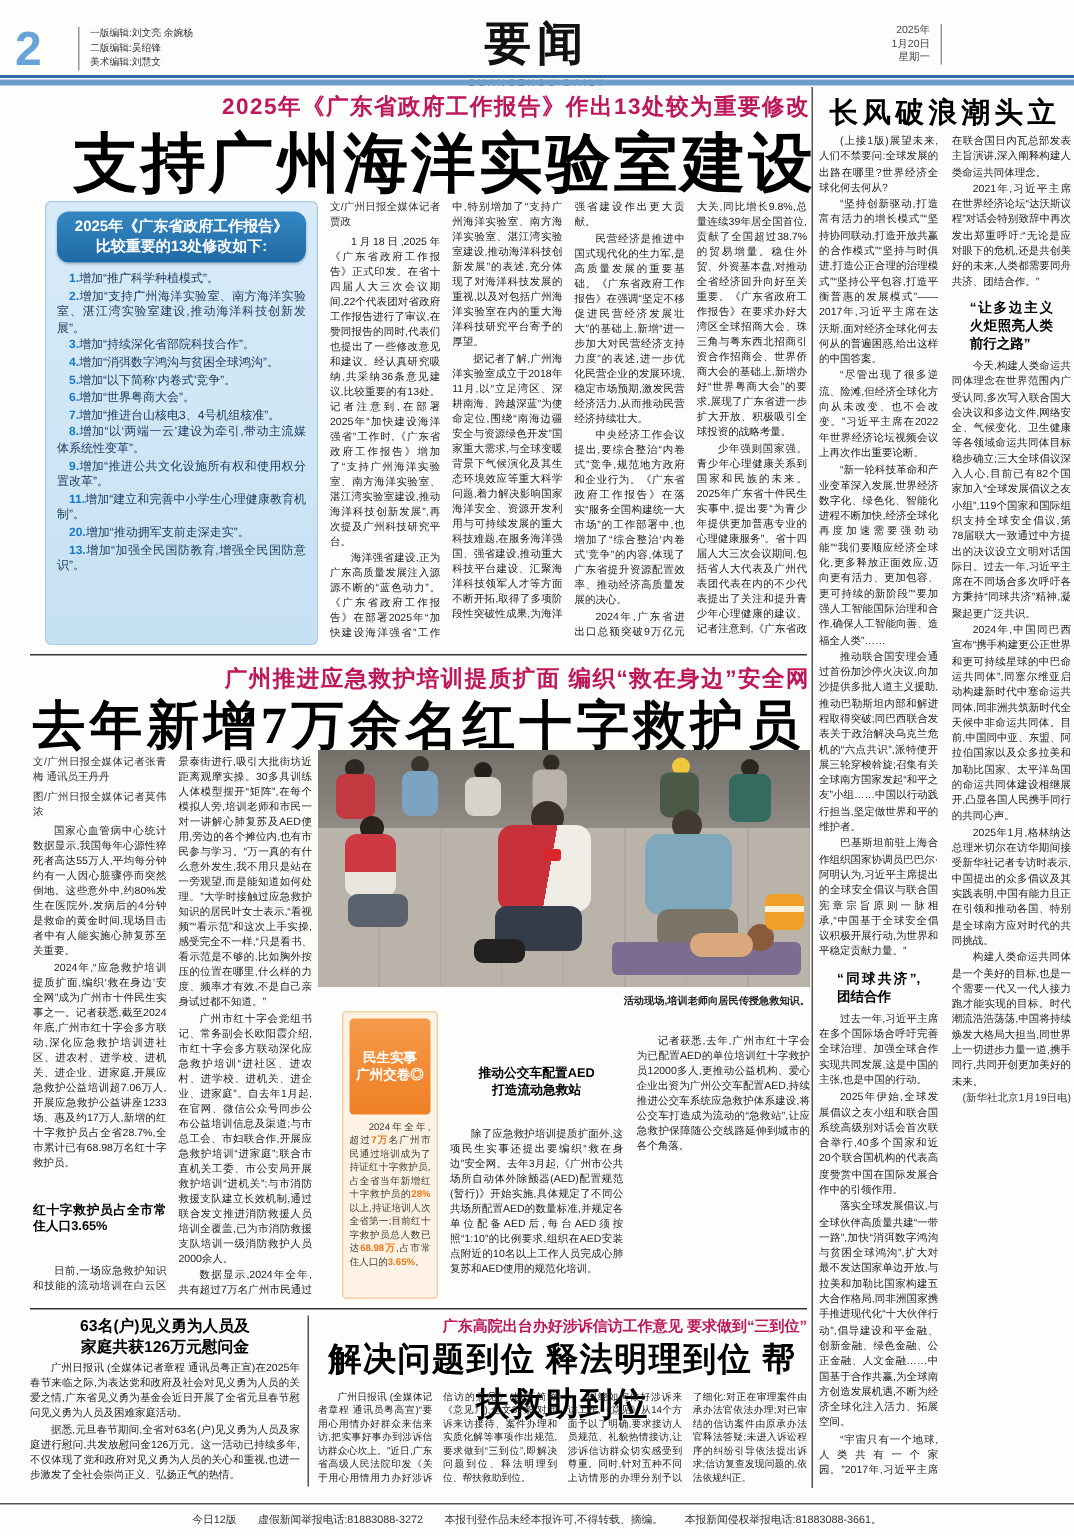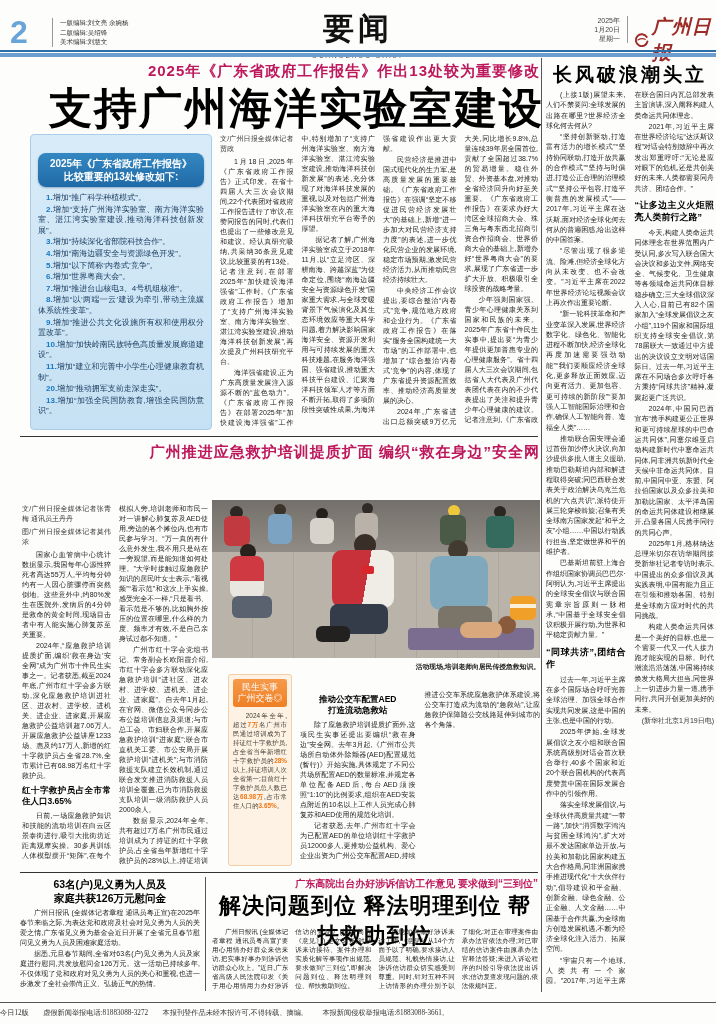--- a/index.html
+++ b/index.html
@@ -23,66 +23,66 @@
   .rule-double{position:absolute;left:0;top:50px;width:716px;}
   .rule-double .r1{height:2px;background:#2e6ea8;}
   .rule-double .r2{height:4px;background:#6d9dcd;margin-top:1px;}
   
   .hline{position:absolute;height:1px;background:#333;}
   .vline{position:absolute;width:1px;background:#555;}
   .kicker{position:absolute;text-align:right;font-weight:bold;color:#be185d;}
   .bodytext{font-size:7px;line-height:10px;text-align:justify;color:#1c1c1c;overflow:hidden;column-fill:auto;}
   .bodytext p{margin:0 0 1px;text-indent:2em;}
   .bodytext p.byline{text-indent:0;color:#333;margin-bottom:3px;}
-  .bodytext h4{font-size:8.5px;line-height:11px;margin:4px 0;text-indent:0;color:#000;}
+  .bodytext h4{font-size:8.5px;line-height:11px;margin:20px 0;text-indent:0;color:#000;}
   .credit{text-align:right;color:#333;text-indent:0 !important;}
   
   .main-kicker{left:20px;top:62px;width:520px;font-size:15px;letter-spacing:1px;}
   .main-headline{position:absolute;left:14px;top:80px;width:530px;text-align:right;
     font-size:43px;font-weight:900;letter-spacing:2px;color:#000;font-family:"Liberation Serif",serif;}
   .bluebox{position:absolute;left:30px;top:134px;width:182px;height:296px;
     background:linear-gradient(180deg,#d8ebf8 0%,#c6e1f3 100%);
-    border:1px solid #a9cde8;border-radius:4px;box-sizing:border-box;padding:18px 7px;}
+    border:1px solid #a9cde8;border-radius:4px;box-sizing:border-box;padding:6px 7px;}
   .bluebox-head{background:linear-gradient(180deg,#3487c2,#1f6aa6);color:#fff;font-weight:bold;
     font-size:10px;line-height:13px;text-align:center;border-radius:8px;padding:4px 4px;margin-bottom:6px;
     box-shadow:0 1px 2px rgba(20,60,100,.35);}
   .bluebox-item{font-size:8px;line-height:10.6px;color:#17395e;text-align:justify;text-indent:1em;margin:0 0 1px;}
   .bluebox-item .num{color:#1479c8;font-weight:bold;}
   .main-body{position:absolute;left:220px;top:134px;width:318px;height:296px;column-count:4;column-gap:8px;}
   
   .rescue-kicker{left:20px;top:443px;width:520px;font-size:15px;letter-spacing:1px;}
   .rescue-headline{position:absolute;left:14px;top:460px;width:530px;text-align:center;
     font-size:35px;font-weight:900;letter-spacing:3px;color:#000;font-family:"Liberation Serif",serif;}
   .rescue-left{position:absolute;left:22px;top:504px;width:186px;height:364px;column-count:2;column-gap:8px;}
   .photo{position:absolute;left:212px;top:500px;width:328px;height:158px;overflow:hidden;
     background:linear-gradient(180deg,#9b968e 0%,#b5b0a7 45%,#cfcac1 100%);}
   .photo .blob{position:absolute;border-radius:50%;}
   .photo .rect{position:absolute;}
   .photo-caption{position:absolute;left:212px;top:662px;width:328px;text-align:right;font-size:6.8px;font-weight:bold;color:#222;}
   .statbox{position:absolute;left:228px;top:674px;width:64px;height:192px;background:#fdf2e4;
     border:1px solid #f2cfa4;border-radius:3px;box-sizing:border-box;padding:4px;}
   .statbox .logo{background:linear-gradient(180deg,#f59a4a,#ef7f24);border-radius:3px;color:#fff;
-    font-weight:400;text-align:center;font-size:9px;line-height:11px;padding:3px 2px;margin-bottom:4px;}
+    font-weight:700;text-align:center;font-size:9px;line-height:11px;padding:21px 2px;margin-bottom:4px;}
   .statbox .txt{font-size:6.4px;line-height:9px;text-align:justify;color:#413a33;text-indent:2em;}
   .statbox .hl{color:#ee7615;font-weight:bold;}
   .rescue-bottom{position:absolute;left:300px;top:690px;width:240px;height:176px;column-count:2;column-gap:9px;}
   .rescue-bottom h4{text-align:center;}
   
   .bl-title{position:absolute;left:20px;top:878px;width:180px;text-align:center;font-size:10.5px;line-height:13.5px;font-weight:900;color:#000;}
   .bl-body{position:absolute;left:20px;top:908px;width:180px;height:84px;}
   .bm-kicker{left:212px;top:877px;width:326px;font-size:10px;}
   .bm-headline{position:absolute;left:212px;top:891px;width:326px;text-align:center;font-size:22px;font-weight:900;letter-spacing:1px;color:#000;font-family:"Liberation Serif",serif;}
   .bm-body{position:absolute;left:212px;top:927px;width:326px;height:64px;column-count:4;column-gap:7px;font-size:6.5px;line-height:9px;}
   
   .rc-title{position:absolute;left:546px;top:62px;width:168px;text-align:center;font-size:19px;font-weight:900;letter-spacing:3px;color:#000;font-family:"Liberation Serif",serif;}
   .rc-body{position:absolute;left:546px;top:90px;width:168px;height:900px;column-count:2;column-gap:9px;font-size:7px;line-height:10.3px;}
-  .rc-body h4{font-size:9px;line-height:12px;margin:5px 0;}
+  .rc-body h4{font-size:9px;line-height:12px;margin:5px 12px;}
   
   .footer-rule{position:absolute;left:0;top:1002px;width:716px;height:1px;background:#555;}
-  .footer-text{position:absolute;left:0;top:1008px;width:716px;text-align:left;font-size:7.2px;color:#333;font-family:Liberation Serif, serif;}
+  .footer-text{position:absolute;left:0;top:1008px;width:716px;text-align:center;font-size:7.2px;color:#333;}
 </style>
 </head>
 <body>
 
 <div class="page">
 
   <div class="hdr-pagenum">2</div>
   <div class="hdr-editors">
     <div>一版编辑:刘文亮 余婉杨</div>
     <div>二版编辑:吴绍锋</div>
@@ -93,70 +93,63 @@
     <div class="hdr-sub">
       <span class="ln"></span>
       <span class="t">GUANGZHOU DAILY</span>
       <span class="ln"></span>
     </div>
   </div>
   <div class="hdr-date">
     <div>2025年</div>
     <div>1月20日</div>
     <div>星期一</div>
-  </div>
-  <div class="hdr-logo">
-    <svg class="mark" viewBox="0 0 24 24">
-      <path d="M20 8 A8 8 0 1 0 21 14" fill="none" stroke="#9c2a26" stroke-width="2.6" stroke-linecap="round"></path>
-      <path d="M8 12 Q13 9 18 11" fill="none" stroke="#9c2a26" stroke-width="1.6" stroke-linecap="round"></path>
-    </svg>
-    <span class="word">广州日报</span>
   </div>
   <div class="rule-double">
     <div class="r1"></div>
       <div class="r2"></div>
   </div>
 
   <div class="kicker main-kicker">2025年《广东省政府工作报告》作出13处较为重要修改</div>
   <div class="main-headline">支持广州海洋实验室建设</div>
 
   <div class="bluebox">
     <div class="bluebox-head">
       <div>2025年《广东省政府工作报告》</div>
       <div>比较重要的13处修改如下:</div>
     </div>
     <div class="bluebox-item"><span class="num">1.</span><span>增加“推广科学种植模式”。</span></div>
     <div class="bluebox-item"><span class="num">2.</span><span>增加“支持广州海洋实验室、南方海洋实验室、湛江湾实验室建设,推动海洋科技创新发展”。</span></div>
     <div class="bluebox-item"><span class="num">3.</span><span>增加“持续深化省部院科技合作”。</span></div>
-    <div class="bluebox-item"><span class="num">4.</span><span>增加“南海边疆安全与资源绿色开发”。</span></div>
+    <div class="bluebox-item"><span class="num">4.</span><span>增加“消弭数字鸿沟与贫困全球鸿沟”。</span></div>
     <div class="bluebox-item"><span class="num">5.</span><span>增加“以下简称‘内卷式’竞争”。</span></div>
     <div class="bluebox-item"><span class="num">6.</span><span>增加“世界粤商大会”。</span></div>
     <div class="bluebox-item"><span class="num">7.</span><span>增加“推进台山核电3、4号机组核准”。</span></div>
     <div class="bluebox-item"><span class="num">8.</span><span>增加“以‘两端一云’建设为牵引,带动主流媒体系统性变革”。</span></div>
     <div class="bluebox-item"><span class="num">9.</span><span>增加“推进公共文化设施所有权和使用权分置改革”。</span></div>
-    <div class="bluebox-item"><span class="num">10.</span><span>增加“加快岭南民族特色高质量发展廊道建设”。</span></div>
     <div class="bluebox-item"><span class="num">11.</span><span>增加“建立和完善中小学生心理健康教育机制”。</span></div>
     <div class="bluebox-item"><span class="num">20.</span><span>增加“推动拥军支前走深走实”。</span></div>
     <div class="bluebox-item"><span class="num">13.</span><span>增加“加强全民国防教育,增强全民国防意识”。</span></div>
   </div>
 
   <div class="main-body bodytext">
     <p class="byline">文/广州日报全媒体记者贾政</p>
     <p>1月18日,2025年《广东省政府工作报告》正式印发。在省十四届人大三次会议期间,22个代表团对省政府工作报告进行了审议,在赞同报告的同时,代表们也提出了一些修改意见和建议。经认真研究吸纳,共采纳36条意见建议,比较重要的有13处。记者注意到,在部署2025年“加快建设海洋强省”工作时,《广东省政府工作报告》增加了“支持广州海洋实验室、南方海洋实验室、湛江湾实验室建设,推动海洋科技创新发展”,再次提及广州科技研究平台。</p>
     <p>海洋强省建设,正为广东高质量发展注入源源不断的“蓝色动力”。《广东省政府工作报告》在部署2025年“加快建设海洋强省”工作中,特别增加了“支持广州海洋实验室、南方海洋实验室、湛江湾实验室建设,推动海洋科技创新发展”的表述,充分体现了对海洋科技发展的重视,以及对包括广州海洋实验室在内的重大海洋科技研究平台寄予的厚望。</p>
     <p>据记者了解,广州海洋实验室成立于2018年11月,以“立足湾区、深耕南海、跨越深蓝”为使命定位,围绕“南海边疆安全与资源绿色开发”国家重大需求,与全球变暖背景下气候演化及其生态环境效应等重大科学问题,着力解决影响国家海洋安全、资源开发利用与可持续发展的重大科技难题,在服务海洋强国、强省建设,推动重大科技平台建设、汇聚海洋科技领军人才等方面不断开拓,取得了多项阶段性突破性成果,为海洋强省建设作出更大贡献。</p>
     <p>民营经济是推进中国式现代化的生力军,是高质量发展的重要基础。《广东省政府工作报告》在强调“坚定不移促进民营经济发展壮大”的基础上,新增“进一步加大对民营经济支持力度”的表述,进一步优化民营企业的发展环境,稳定市场预期,激发民营经济活力,从而推动民营经济持续壮大。</p>
     <p>中央经济工作会议提出,要综合整治“内卷式”竞争,规范地方政府和企业行为。《广东省政府工作报告》在落实“服务全国构建统一大市场”的工作部署中,也增加了“综合整治‘内卷式’竞争”的内容,体现了广东省提升资源配置效率、推动经济高质量发展的决心。</p>
     <p>2024年,广东省进出口总额突破9万亿元大关,同比增长9.8%,总量连续39年居全国首位,贡献了全国超过38.7%的贸易增量。稳住外贸、外资基本盘,对推动全省经济回升向好至关重要。《广东省政府工作报告》在要求办好大湾区全球招商大会、珠三角与粤东西北招商引资合作招商会、世界侨商大会的基础上,新增办好“世界粤商大会”的要求,展现了广东省进一步扩大开放、积极吸引全球投资的战略考量。</p>
     <p>少年强则国家强。青少年心理健康关系到国家和民族的未来。2025年广东省十件民生实事中,提出要“为青少年提供更加普惠专业的心理健康服务”。省十四届人大三次会议期间,包括省人大代表及广州代表团代表在内的不少代表提出了关注和提升青少年心理健康的建议。记者注意到,《广东省政府工作报告》在实施健康优先发展战略的部署中,增加“建立和完善中小学生心理健康教育机制”的内容,将为青少年的健康成长提供有力保障。</p>
   </div>
 
   <div class="hline" style="left:20px;top:436px;width:518px;"></div>
 
   <div class="kicker rescue-kicker">广州推进应急救护培训提质扩面 编织“救在身边”安全网</div>
+  <div class="rescue-headline">去年新增7万余名红十字救护员</div>
 
   <div class="rescue-left bodytext">
     <p class="byline">文/广州日报全媒体记者张青梅 通讯员王丹丹</p>
     <p class="byline">图/广州日报全媒体记者莫伟浓</p>
     <p>国家心血管病中心统计数据显示,我国每年心源性猝死者高达55万人,平均每分钟约有一人因心脏骤停而突然倒地。这些意外中,约80%发生在医院外,发病后的4分钟是救命的黄金时间,现场目击者中有人能实施心肺复苏至关重要。</p>
     <p>2024年,“应急救护培训提质扩面,编织‘救在身边’安全网”成为广州市十件民生实事之一。记者获悉,截至2024年底,广州市红十字会多方联动,深化应急救护培训进社区、进农村、进学校、进机关、进企业、进家庭,开展应急救护公益培训超7.06万人,开展应急救护公益讲座1233场、惠及约17万人,新增的红十字救护员占全省28.7%,全市累计已有68.98万名红十字救护员。</p>
     <h4>红十字救护员占全市常住人口3.65%</h4>
     <p>日前,一场应急救护知识和技能的流动培训在白云区景泰街进行,吸引大批街坊近距离观摩实操。30多具训练人体模型摆开“矩阵”,在每个模拟人旁,培训老师和市民一对一讲解心肺复苏及AED使用,旁边的各个摊位内,也有市民参与学习。“万一真的有什么意外发生,我不用只是站在一旁观望,而是能知道如何处理。”大学时接触过应急救护知识的居民叶女士表示,“看视频”“看示范”和这次上手实操,感受完全不一样,“只是看书、看示范是不够的,比如胸外按压的位置在哪里,什么样的力度、频率才有效,不是自己亲身试过都不知道。”</p>
     <p>广州市红十字会党组书记、常务副会长欧阳霞介绍,市红十字会多方联动深化应急救护培训“进社区、进农村、进学校、进机关、进企业、进家庭”。自去年1月起,在官网、微信公众号同步公布公益培训信息及渠道;与市总工会、市妇联合作,开展应急救护培训“进家庭”;联合市直机关工委、市公安局开展救护培训“进机关”;与市消防救援支队建立长效机制,通过联合发文推进消防救援人员培训全覆盖,已为市消防救援支队培训一级消防救护人员2000余人。</p>
     <p>数据显示,2024年全年,共有超过7万名广州市民通过培训成为了持证的红十字救护员,占全省当年新增红十字救护员的28%以上,持证培训人次全省第一;目前红十字救护员总人数已达68.98万,占全市常住人口的3.65%。</p>

